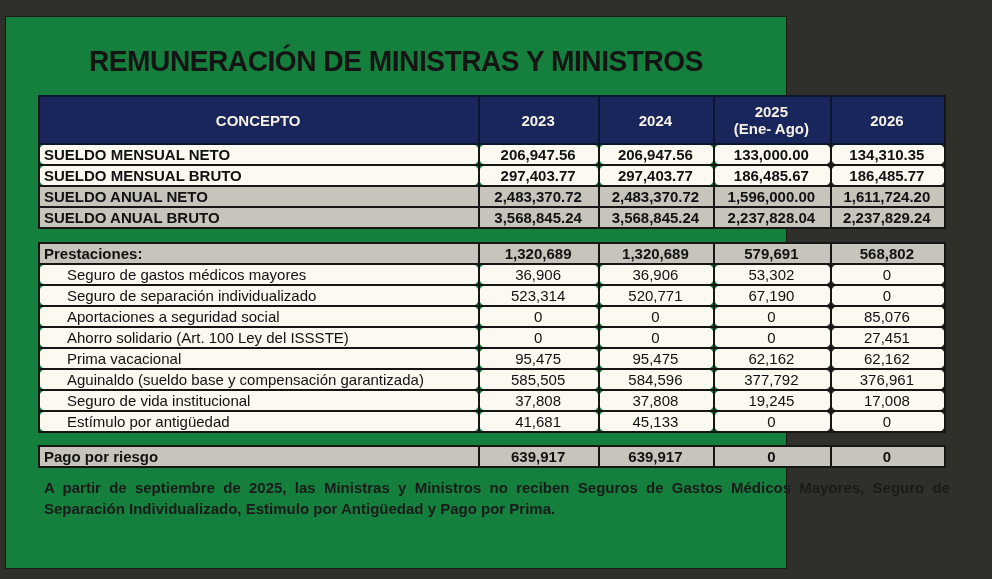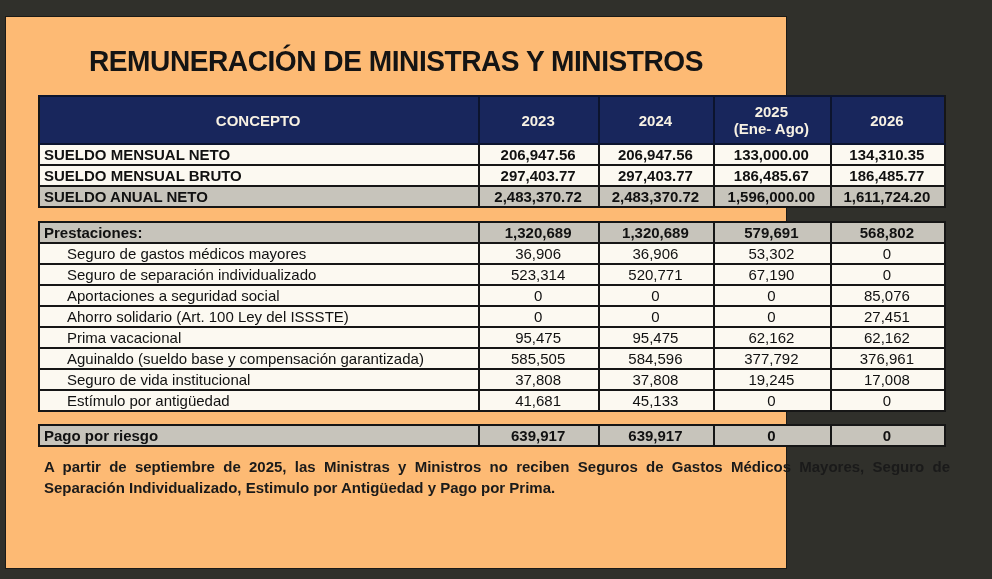--- a/index.html
+++ b/index.html
@@ -1,38 +1,38 @@
 <!DOCTYPE html>
 <html><head>
 <meta charset="utf-8">
 <style>
   html,body{margin:0;padding:0;background:#191915;}
   .stage{position:relative;width:992px;height:579px;background:#30302b;overflow:hidden;
          font-family:"Liberation Sans","DejaVu Sans",sans-serif;}
-  .panel{position:absolute;left:6px;top:17px;width:780px;height:551px;background:#fdba74;
+  .panel{position:absolute;left:6px;top:17px;width:780px;height:551px;background:#15803d;
          box-shadow:0 0 0 1px rgba(0,0,0,.45);}
   .title{margin:28px 0 0 0;text-align:center;font-size:29px;font-weight:bold;color:#141414;
          letter-spacing:-0.5px;transform:scaleX(0.97);}
   table.tbl{border-collapse:collapse;table-layout:fixed;width:908px;margin-left:32px;}
   .tbl td,.tbl th{border:2px solid #161616;font-size:15px;color:#111;
          padding:1px 6px 1px 4px;height:17px;overflow:hidden;white-space:nowrap;}
   .t-main{margin-top:17px;}
   .t-prest{margin-top:13px;}
   .t-pago{margin-top:12px;}
   col.c-label{width:48.6%;}
   col.c-y1{width:13.2%;}
   col.c-y2{width:12.7%;}
   col.c-y3{width:12.9%;}
   col.c-y4{width:12.6%;}
   .hdr th{background:#18265c;color:#f7f1e3;font-weight:bold;text-align:center;
           height:44px;font-size:15px;border-color:#0c142e;}
   .hdr th:first-child{border-left-color:#161616;}
   .hdr th:last-child{border-right-color:#161616;}
   .hdr th .two-line span{display:block;line-height:1.15;}
-  .ivory{background:#fcf9f1;}
+  .ivory{background:#fcf9f1;border-radius:8px;}
   .gray{background:#c7c4bb;}
   .b td{font-weight:bold;}
   .num{text-align:center;}
   .sub-label{padding-left:27px !important;font-weight:normal;}
   .note{width:906px;margin:9px 0 0 38px;font-size:15px;font-weight:bold;color:#1a1a1a;
         text-align:justify;line-height:1.42;}
 </style>
 </head>
 <body>
 
@@ -70,20 +70,27 @@
         <td class="ivory num">297,403.77</td>
         <td class="ivory num">186,485.67</td>
         <td class="ivory num">186,485.77</td>
       </tr>
       <tr class="b">
         <td class="gray">SUELDO ANUAL NETO</td>
         <td class="gray num">2,483,370.72</td>
         <td class="gray num">2,483,370.72</td>
         <td class="gray num">1,596,000.00</td>
         <td class="gray num">1,611,724.20</td>
+      </tr>
+      <tr class="b">
+        <td class="gray">SUELDO ANUAL BRUTO</td>
+        <td class="gray num">3,568,845.24</td>
+        <td class="gray num">3,568,845.24</td>
+        <td class="gray num">2,237,828.04</td>
+        <td class="gray num">2,237,829.24</td>
       </tr>
     </tbody>
       </table>
 
     <table class="tbl t-prest">
       <colgroup>
           <col class="c-label">
           <col class="c-y1">
           <col class="c-y2">
           <col class="c-y3">

